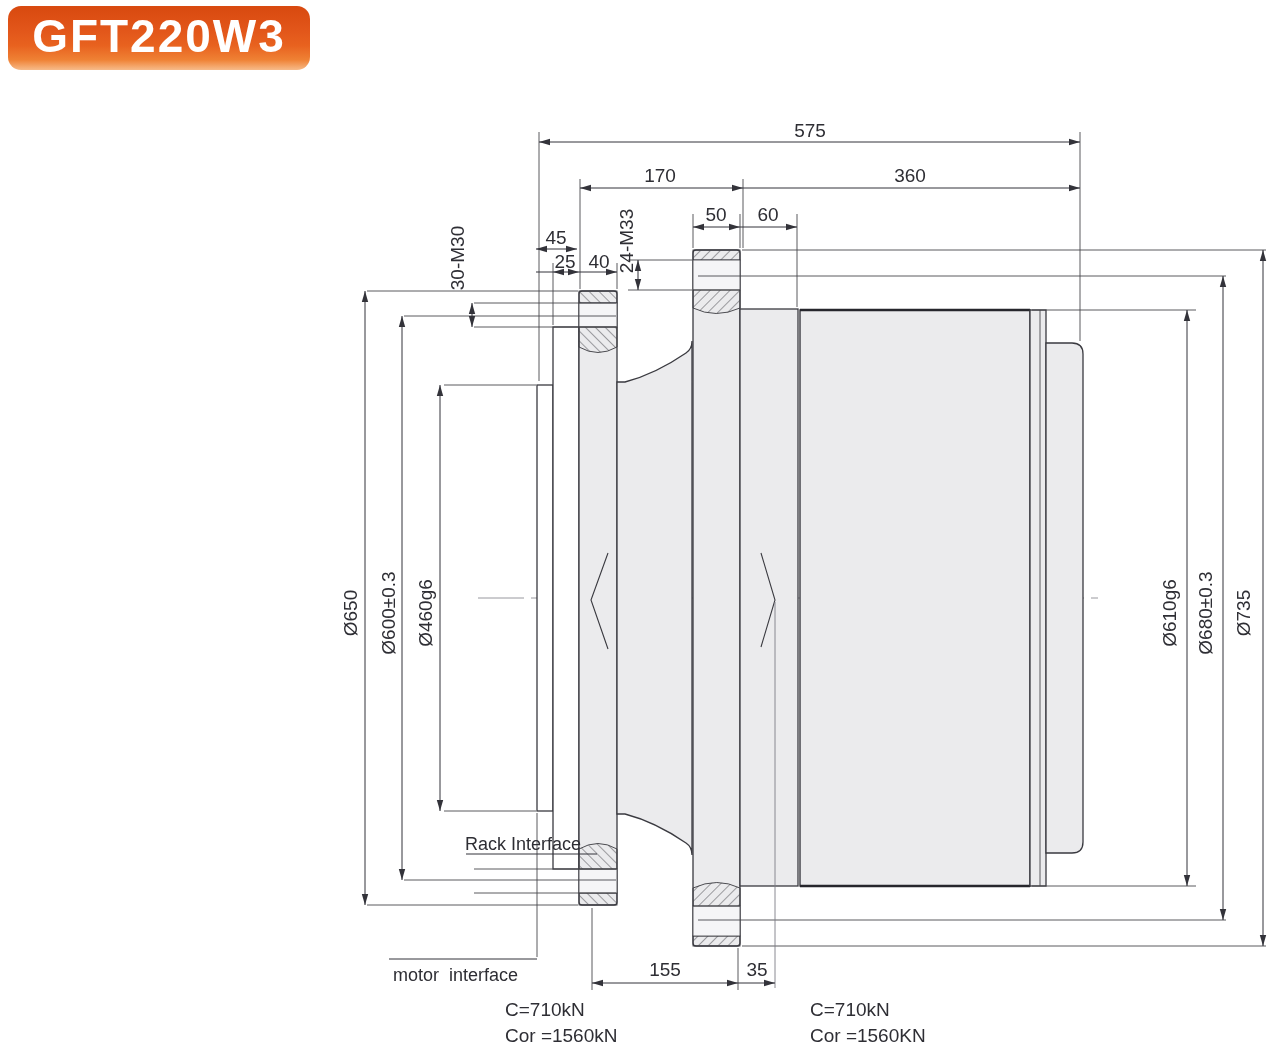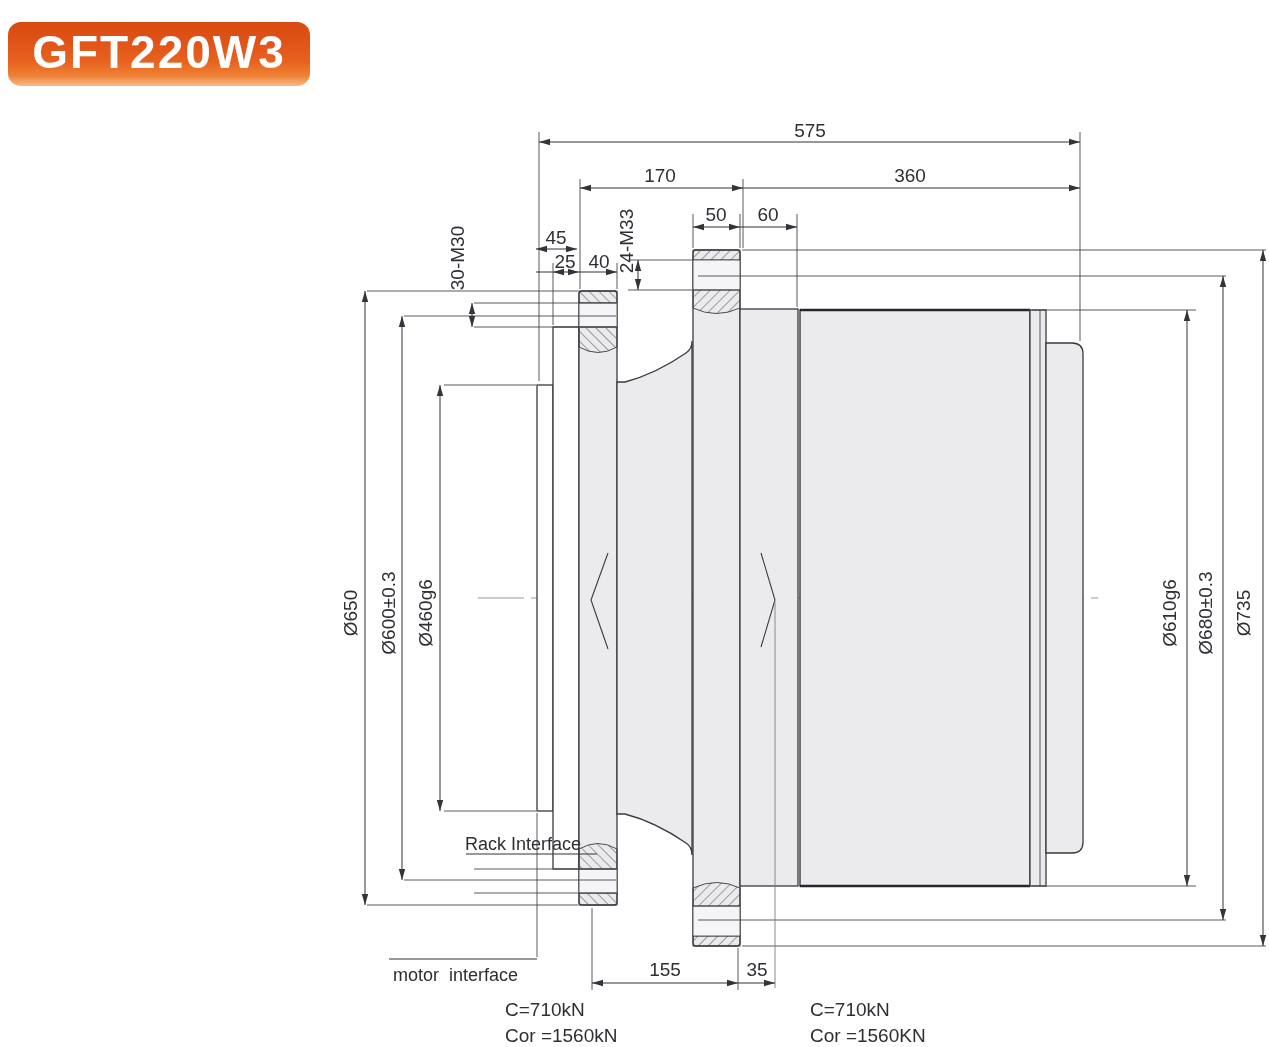--- a/index.html
+++ b/index.html
@@ -1,20 +1,20 @@
 <!DOCTYPE html>
 <html><head>
 <meta charset="utf-8">
 <style>
   html,body{margin:0;padding:0;background:#fff;}
   .page{position:relative;width:1269px;height:1047px;background:#fff;overflow:hidden;
         font-family:"Liberation Sans",sans-serif;}
   .logo{position:absolute;left:8px;top:6px;width:302px;height:64px;border-radius:13px;
         background:linear-gradient(180deg,#d8490f 0%,#e2561a 38%,#e8621f 62%,#ef8134 84%,#f7bb8a 100%);
-        display:flex;align-items:center;justify-content:center;margin-top:16px;}
+        display:flex;align-items:center;justify-content:center;}
   .logo span{color:#fff;font-weight:bold;font-size:46px;letter-spacing:2px;line-height:1;
         transform:translateY(-2px);}
   svg{position:absolute;left:0;top:0;}
   svg text{font-family:"Liberation Sans",sans-serif;fill:#2e2e34;font-size:19px;}
   text.dim{font-size:19px;}
   text.rot{font-size:19px;}
   text.iface{font-size:18px;}
   text.rating{font-size:19px;}
   .thin{stroke:#47474d;stroke-width:0.9;fill:none;}
   .thin2{stroke:#7e7e86;stroke-width:0.9;fill:none;}

